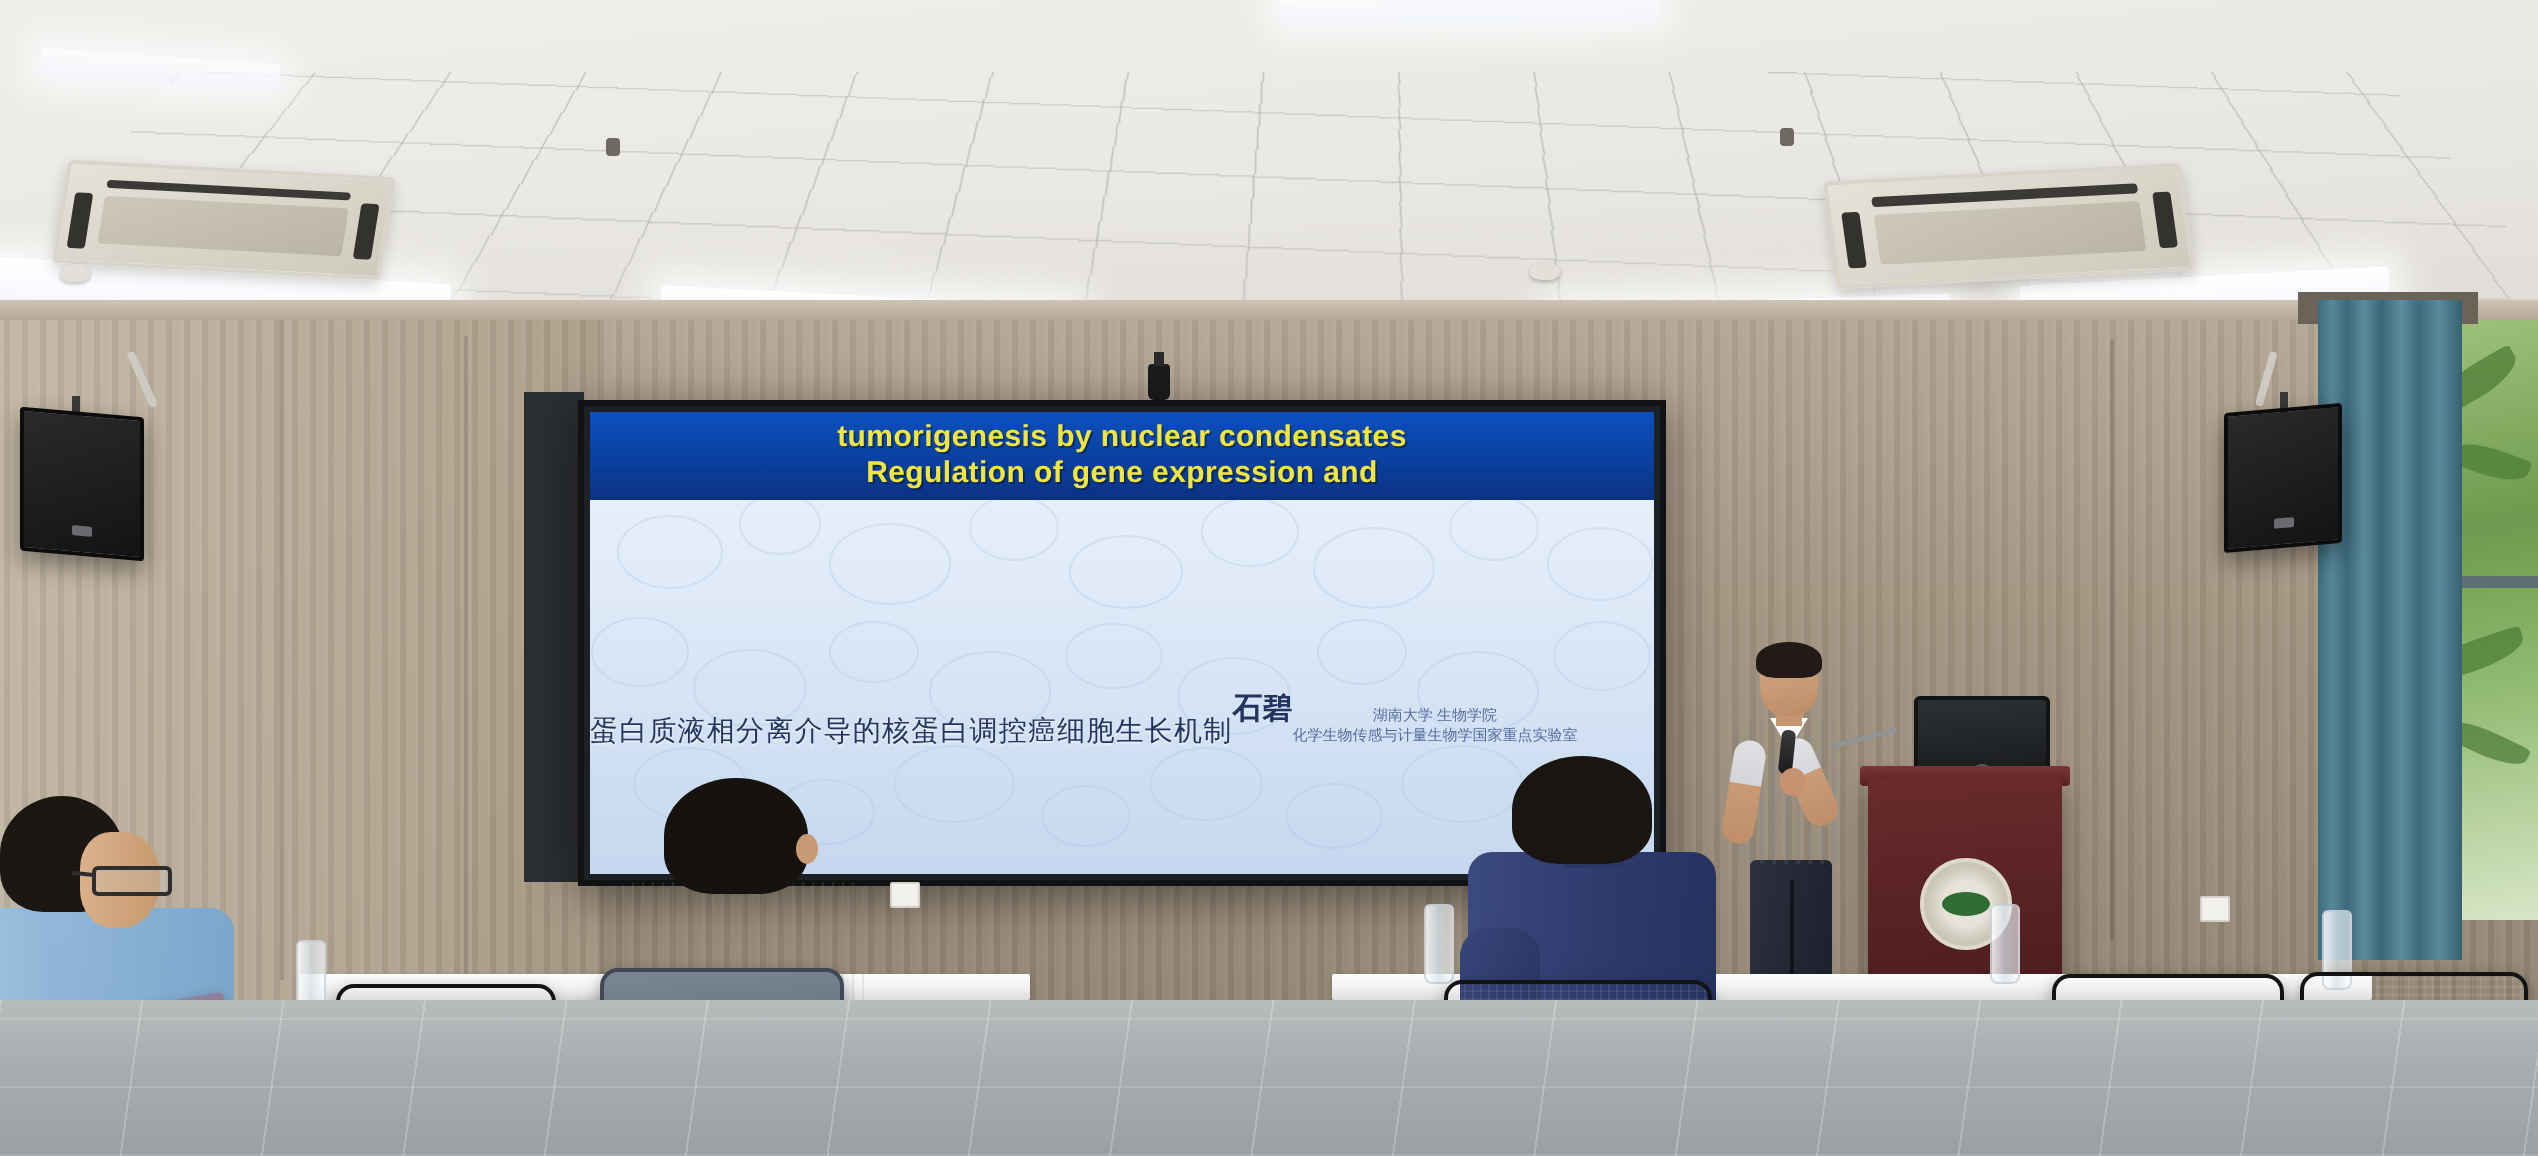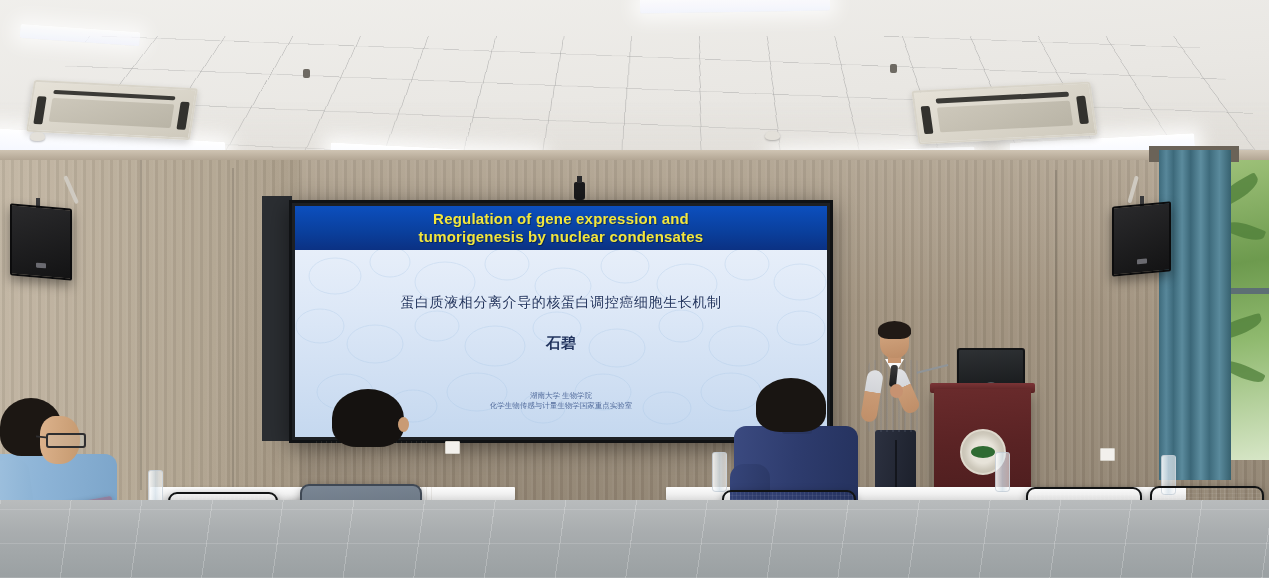--- a/index.html
+++ b/index.html
@@ -120,21 +120,21 @@
     position:absolute;left:0;right:0;top:0;height:44px;
     background:linear-gradient(180deg,#0c4fbe 0%,#0a3f9c 60%,#0b3183 100%);
     display:flex;flex-direction:column;align-items:center;justify-content:center;
     color:#f2e63c;font-weight:bold;font-size:15px;line-height:18px;
     text-align:center;letter-spacing:.2px;
     text-shadow:1px 1px 0 rgba(0,0,0,.35);
   }
   .slide-title span{display:block;white-space:nowrap;}
   .slide-body{
     position:absolute;left:0;right:0;top:44px;bottom:0;
-    display:flex;flex-direction:column;align-items:center;
+    display:flex;flex-direction:row;align-items:center;
     color:#2b3d66;text-align:center;
   }
   .slide-cn-main{
     margin-top:44px;font-size:14px;letter-spacing:.6px;color:#24365f;
     text-shadow:0 1px 1px rgba(255,255,255,.6);
   }
   .slide-speaker{
     margin-top:22px;font-size:15px;font-weight:bold;color:#22345e;
   }
   .slide-affil{
@@ -484,22 +484,22 @@
           <ellipse cx="182" cy="186" rx="30" ry="19"></ellipse>
           <ellipse cx="248" cy="202" rx="22" ry="15"></ellipse>
           <ellipse cx="308" cy="186" rx="28" ry="18"></ellipse>
           <ellipse cx="372" cy="202" rx="24" ry="16"></ellipse>
           <ellipse cx="436" cy="186" rx="30" ry="19"></ellipse>
           <ellipse cx="500" cy="200" rx="22" ry="15"></ellipse>
         </g>
       </svg>
 
       <div class="slide-title">
+        <span>tumorigenesis by nuclear condensates</span>
         <span>Regulation of gene expression and</span>
-        <span>tumorigenesis by nuclear condensates</span>
       </div>
 
       <div class="slide-body">
         <div class="slide-cn-main">蛋白质液相分离介导的核蛋白调控癌细胞生长机制</div>
         <div class="slide-speaker">石碧</div>
         <div class="slide-affil">
           <span>湖南大学 生物学院</span>
           <span>化学生物传感与计量生物学国家重点实验室</span>
         </div>
       </div>

